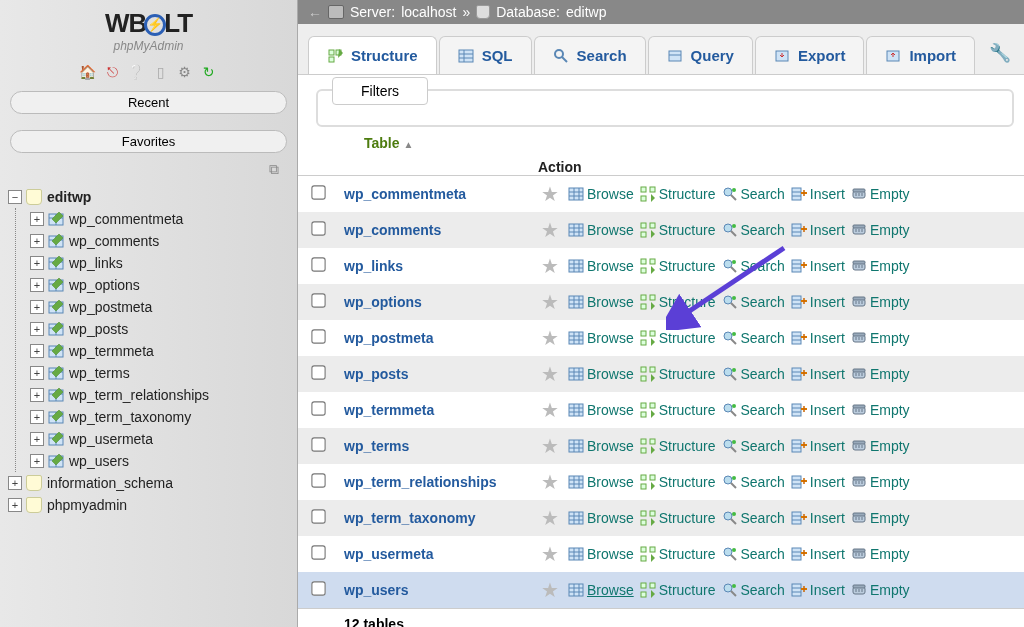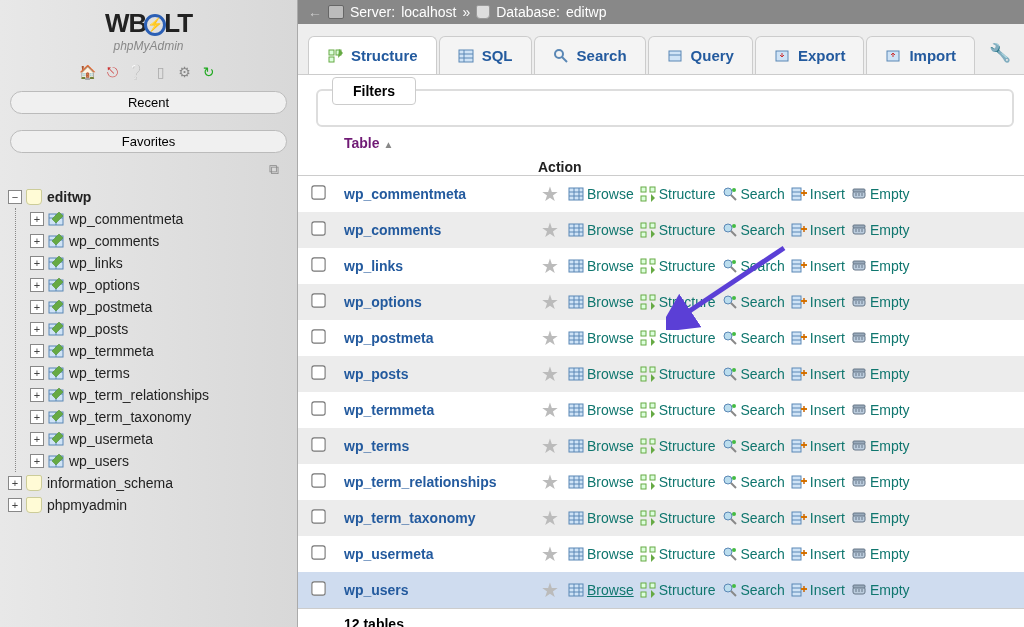--- a/index.html
+++ b/index.html
@@ -32,27 +32,27 @@
 .breadcrumb { background: #888; color: #fff; padding: 4px 10px; font-size: 14px; display: flex; align-items: center; gap: 6px; }
 .breadcrumb .srv-ic { width: 16px; height: 14px; background: #bbb; border: 1px solid #666; border-radius: 2px; display: inline-block; }
 .breadcrumb .db-ic-bc { width: 14px; height: 14px; background: #ddd; border-radius: 2px 2px 4px 4px; display: inline-block; border: 1px solid #999; }
 .breadcrumb a { color: #ffffff; }
 .tabs { display: flex; background: #eee; border-bottom: 1px solid #ccc; padding-top: 8px; padding-left: 10px; gap: 2px; align-items: flex-end; }
 .tab { background: #fff; border: 1px solid #ccc; border-bottom: none; border-radius: 6px 6px 0 0; padding: 10px 18px; display: flex; align-items: center; gap: 8px; font-size: 15px; color: #235a9e; font-weight: bold; cursor: pointer; }
 .tab.inactive { background: #f4f4f4; }
 .tab .tab-ic { width: 16px; height: 16px; }
 .tab-more { padding: 10px 12px; color: #888; font-size: 18px; }
 .filters-box { border: 2px solid #ddd; border-radius: 6px; margin: 14px 10px 8px 18px; padding: 18px 16px 16px; position: relative; }
-.filters-legend { position: absolute; top: -14px; left: 14px; background: #fff; border: 1px solid #ccc; border-radius: 4px; padding: 5px 20px; font-weight: bold; font-size: 14px; }
+.filters-legend { position: absolute; top: -14px; left: 14px; background: #fff; border: 1px solid #ccc; border-radius: 4px; padding: 5px 28px; font-weight: normal; font-size: 14px; }
 .filter-row { display: flex; align-items: center; gap: 14px; font-size: 15px; color: #333; }
 .filter-row input { border: 1px solid #aaa; padding: 5px; width: 190px; font-size: 14px; }
 .table-hdr { display: flex; background: #fff; border-bottom: 1px solid #ccc; font-size: 14px; font-weight: bold; color: #222; }
 .col-chk { width: 40px; text-align: center; }
 .col-name { width: 200px; padding-left: 6px; }
-.col-name a { color: #701a75; }
+.col-name a { color: #4d7c0f; margin-left: 20px; }
 .col-action { flex: 1; margin-top: 24px; }
 .table-body .trow { display: flex; align-items: center; padding: 6px 0; font-size: 14px; }
 .trow:nth-child(even) { background: #ececec; }
 .trow .col-chk input { transform: scale(1.1); }
 .trow .tname { color: #235a9e; font-weight: bold; cursor: pointer; }
 .actions { display: flex; align-items: center; gap: 6px; flex: 1; }
 .star { color: #bbb; font-size: 20px; cursor: pointer; width: 24px; text-align: center; }
 .act { display: inline-flex; align-items: center; gap: 3px; color: #0f766e; cursor: pointer; font-size: 14px; }
 .act .aic { width: 16px; height: 16px; display: inline-flex; align-items: center; justify-content: center; }
 .trow-footer { display: flex; padding: 7px 0; font-weight: bold; font-size: 14px; border-top: 1px solid #ccc; }

